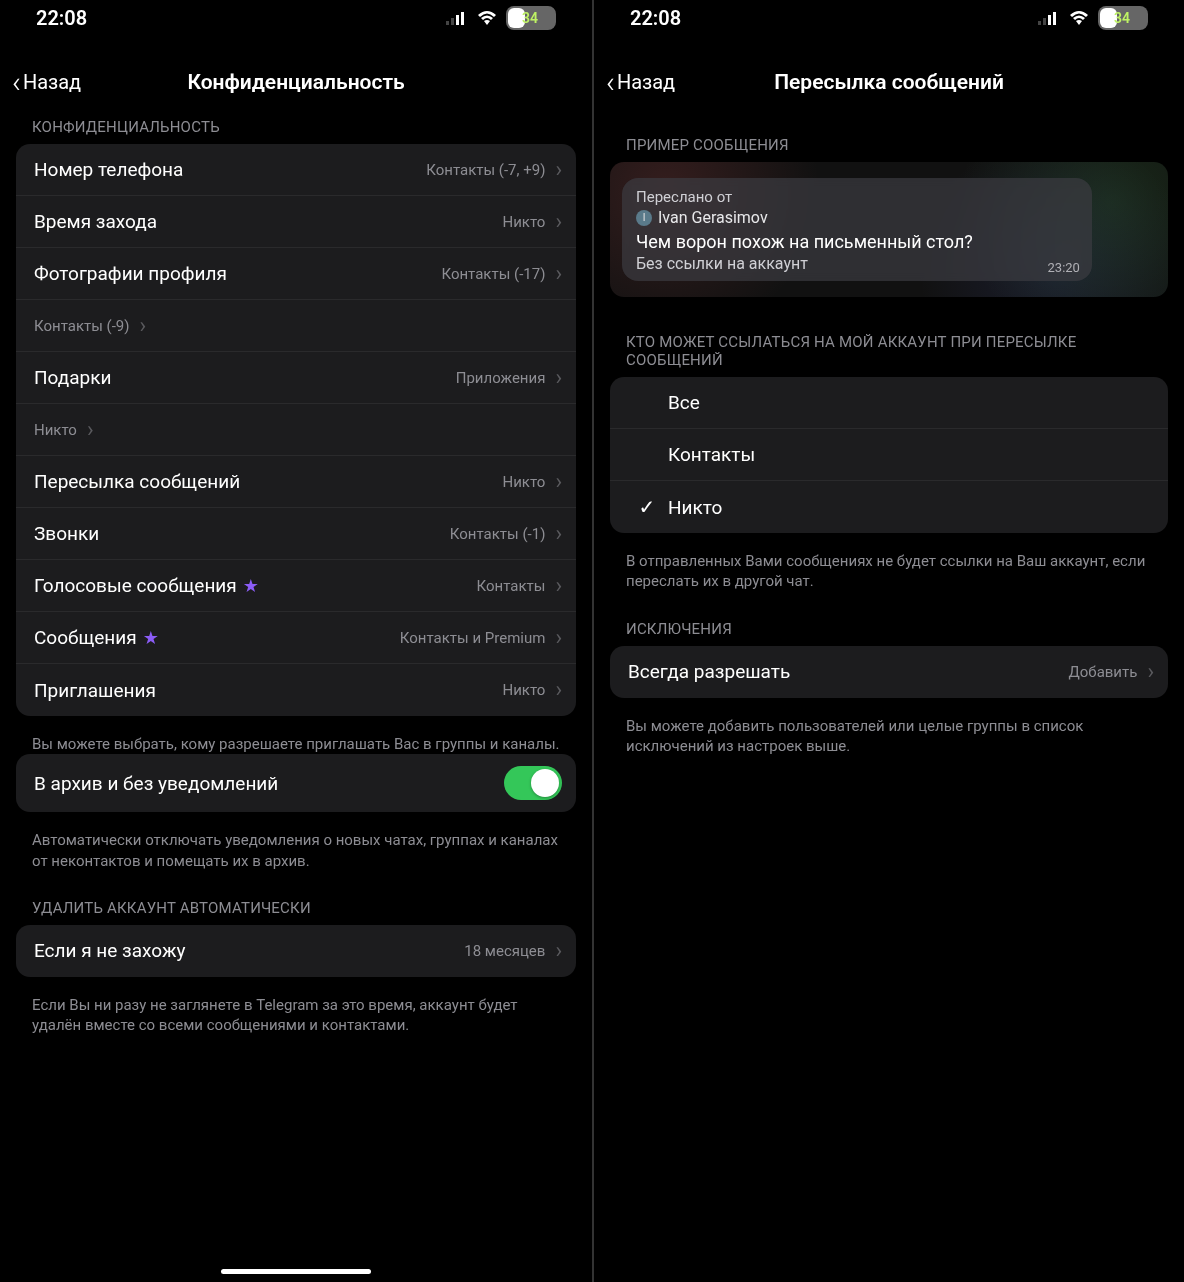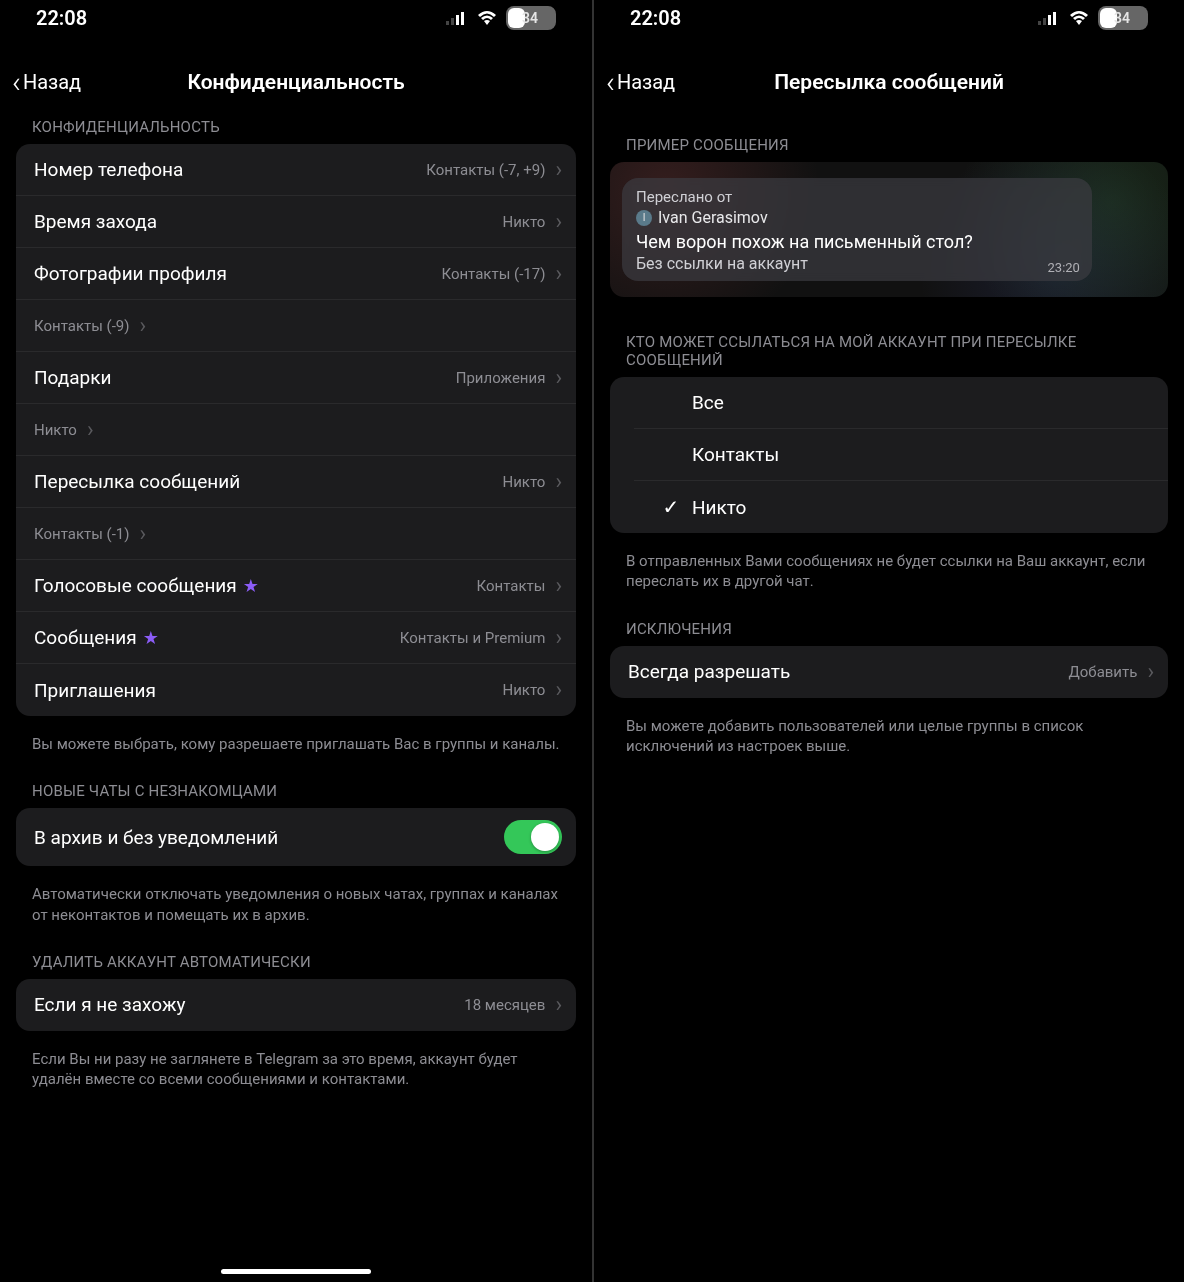--- a/index.html
+++ b/index.html
@@ -53,21 +53,21 @@
     left: 2px; top: 2px; bottom: 2px;
     width: 34%;
     background: #fff;
     border-radius: 6px;
   }
   .battery-text {
     position: relative;
     z-index: 2;
     font-size: 14px;
     font-weight: 600;
-    color: #e5e5e5;
+    color: #bef264;
     width: 100%;
     text-align: center;
   }
 
   
   .nav-header {
     height: 52px;
     display: flex;
     align-items: center;
     padding: 0 12px;
@@ -233,21 +233,20 @@
     font-size: 13px;
     color: #b0b0b5;
   }
 
   .option-row {
     display: flex;
     align-items: center;
     min-height: 52px;
     padding: 12px 8px 12px 16px;
     border-bottom: 0.5px solid #2a2a2c;
-    margin-left: 24px;
   }
   .option-row:last-child { border-bottom: none; }
   .check-slot {
     width: 42px;
     display: flex;
     justify-content: center;
     color: #fff;
     font-size: 20px;
   }
   .option-label {
@@ -331,20 +330,21 @@
       <div class="row">
         <span class="row-value">Никто</span>
         <span class="chevron">›</span>
       </div>
       <div class="row">
         <span class="row-label">Пересылка сообщений</span>
         <span class="row-value">Никто</span>
         <span class="chevron">›</span>
       </div>
       <div class="row">
+        <span class="row-label">Звонки</span>
         <span class="row-value">Контакты (-1)</span>
         <span class="chevron">›</span>
       </div>
       <div class="row">
         <span class="row-label">
           <span>Голосовые сообщения</span>
           <span class="star-icon">★</span>
         </span>
         <span class="row-value">Контакты</span>
         <span class="chevron">›</span>
@@ -358,21 +358,20 @@
         <span class="chevron">›</span>
       </div>
       <div class="row">
         <span class="row-label">Приглашения</span>
         <span class="row-value">Никто</span>
         <span class="chevron">›</span>
       </div>
     </div>
     <div class="footer-text">Вы можете выбрать, кому разрешаете приглашать Вас в группы и каналы.</div>
 
-    <div class="section-header">НОВЫЕ ЧАТЫ С НЕЗНАКОМЦАМИ</div>
     <div class="group">
       <div class="row">
         <span class="row-label">В архив и без уведомлений</span>
         <div class="toggle">
           <div class="toggle-knob"></div>
         </div>
       </div>
     </div>
     <div class="footer-text">Автоматически отключать уведомления о новых чатах, группах и каналах от неконтактов и помещать их в архив.</div>
 

